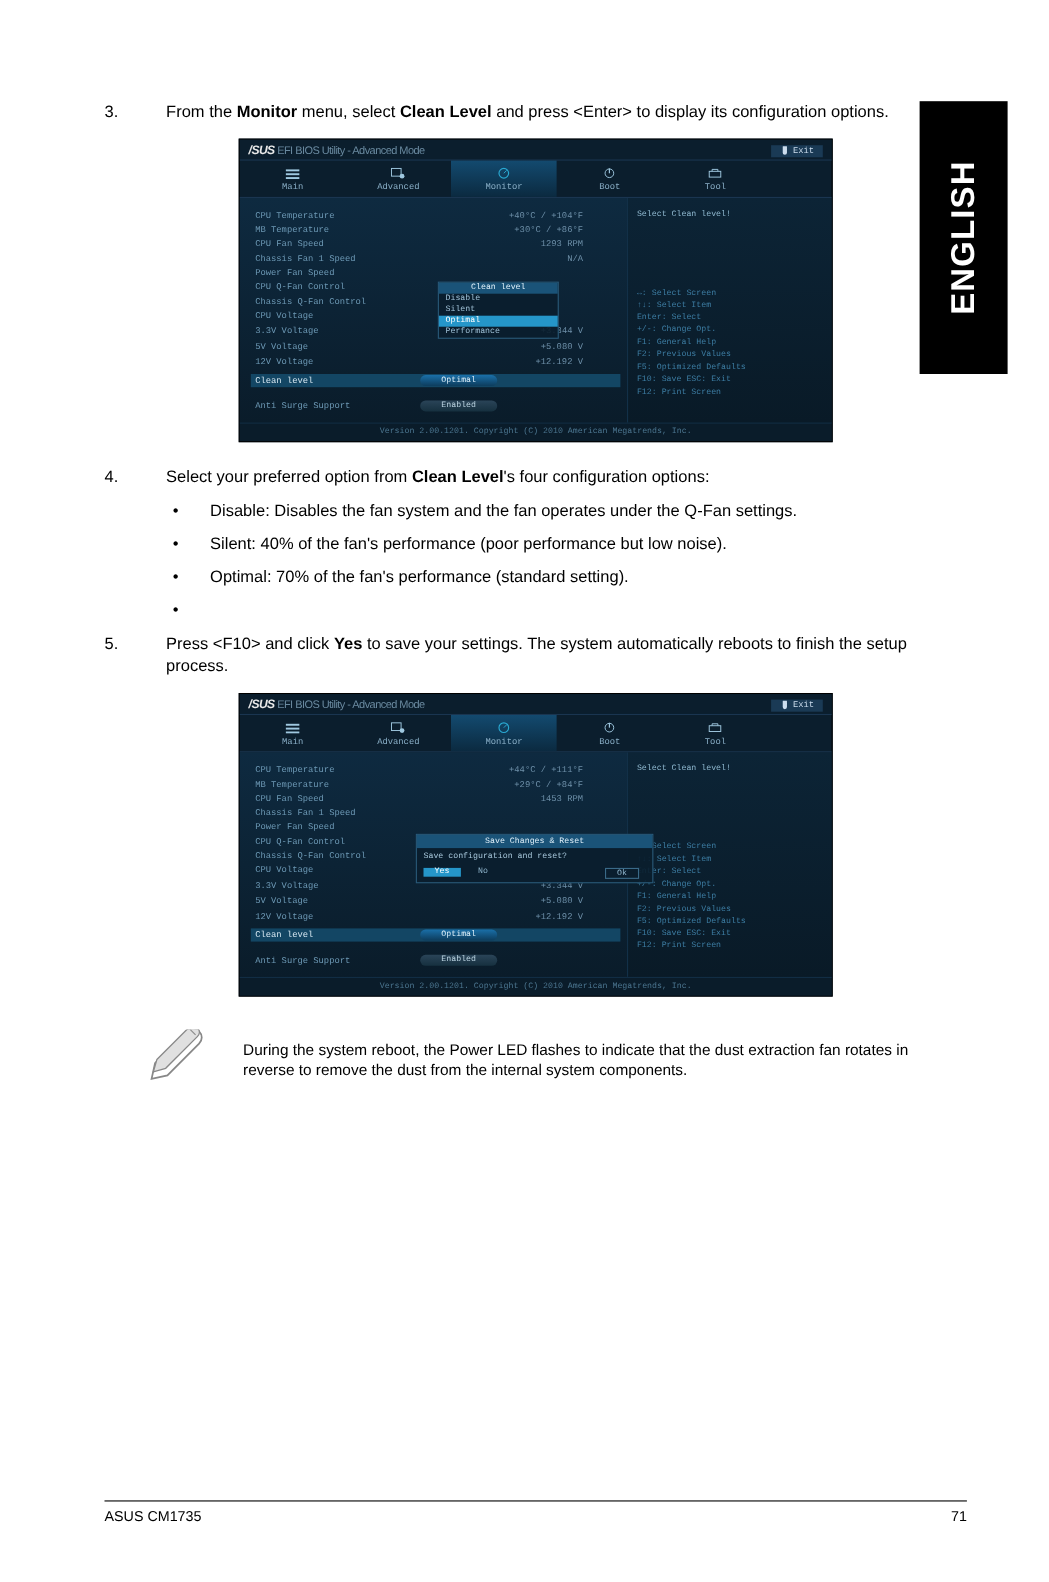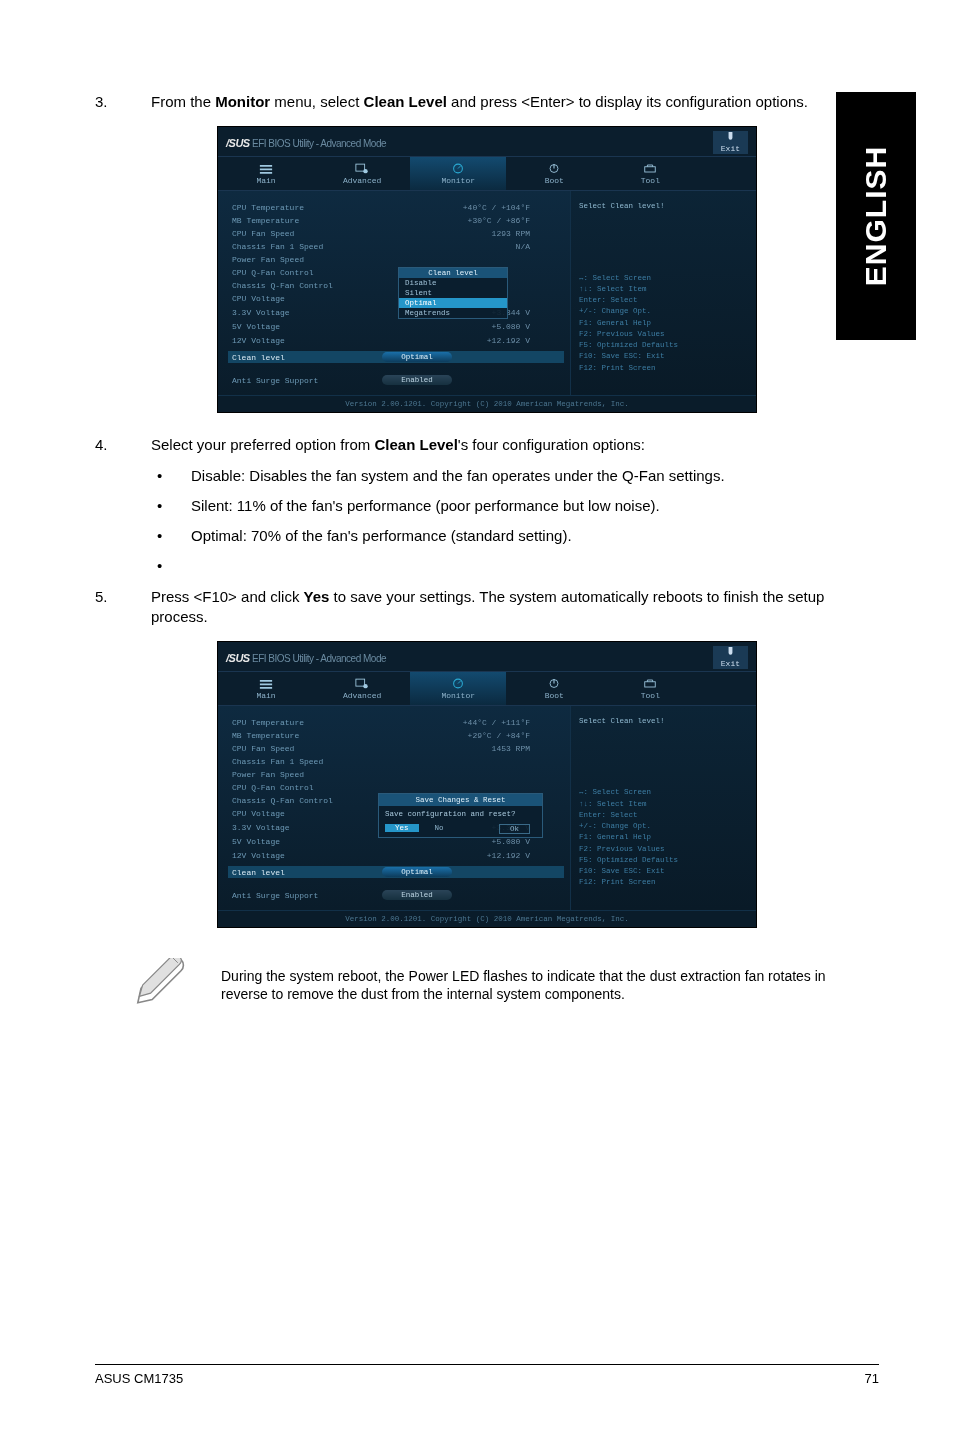--- a/index.html
+++ b/index.html
@@ -89,21 +89,20 @@
   .bios-logo .asus { font-weight: bold; font-style: italic; font-size: 11px; }
   .bios-logo .sub { color: #6a8aa0; font-size: 10px; }
   .bios-exit {
     background: #1a3a55;
     color: #cde;
     padding: 1px 8px;
     font-size: 8px;
     display: flex;
     align-items: center;
     gap: 3px;
-    flex-direction: column;
   }
   .bios-tabs {
     display: flex;
     border-top: 1px solid #1a3550;
     border-bottom: 1px solid #1a3550;
   }
   .bios-tab {
     flex: 1;
     text-align: center;
     padding: 6px 0 4px 0;
@@ -169,22 +168,22 @@
     font-size: 7.5px;
     width: 110px;
   }
   .opt-list div { padding: 1px 6px; color: #9fc0d6; }
   .opt-list .head { background: #1a5378; color: #dff0fa; text-align: center;}
   .opt-list .sel { background: #2596c9; color: #fff; }
 
   .dialog {
     position: absolute;
     left: 160px;
-    top: 87px;
-    width: 165px;
+    top: 74px;
+    width: 216px;
     background: rgba(10,30,45,0.9);
     border: 1px solid #2a5a7a;
     font-size: 7.5px;
   }
   .dialog .dlg-title { background: #1a5378; color: #dff0fa; padding: 2px 6px; text-align: center;}
   .dialog .dlg-body { padding: 4px 6px; color: #a8c8dc; }
   .dialog .dlg-btns { padding: 2px 6px 5px 6px;}
   .dialog .dlg-btn {
     display: inline-block;
     padding: 0 10px;
@@ -349,21 +348,21 @@
           <div style="height: 6px;"></div>
           <div class="bios-row" style="margin-top: 4px;">
             <span class="label">Anti Surge Support</span>
             <span class="val" style="text-align: left; padding-right: 10px;"><span class="pill pill-grey">Enabled</span></span>
           </div>
           <div class="opt-list">
             <div class="head">Clean level</div>
             <div>Disable</div>
             <div>Silent</div>
             <div class="sel">Optimal</div>
-            <div>Megatrends</div>
+            <div>Performance</div>
           </div>
         </div>
       <div class="bios-right">
         <div class="hint-title">Select Clean level!</div>
         <div class="keys" id="keys1">
             <div>↔: Select Screen</div>
             <div>↑↓: Select Item</div>
             <div>Enter: Select</div>
             <div>+/-: Change Opt.</div>
             <div>F1: General Help</div>
@@ -383,21 +382,21 @@
       <span>Select your preferred option from </span><b>Clean Level</b><span>'s four configuration options:</span>
     </div>
   </div>
   <div class="bullet-list" id="bullets4">
       <div class="bullet-row">
         <div class="bullet-dot">•</div>
         <div>Disable: Disables the fan system and the fan operates under the Q-Fan settings.</div>
       </div>
       <div class="bullet-row">
         <div class="bullet-dot">•</div>
-        <div>Silent: 11% of the fan's performance (poor performance but low noise).</div>
+        <div>Silent: 40% of the fan's performance (poor performance but low noise).</div>
       </div>
       <div class="bullet-row">
         <div class="bullet-dot">•</div>
         <div>Optimal: 70% of the fan's performance (standard setting).</div>
       </div>
       <div class="bullet-row">
         <div class="bullet-dot">•</div>
       </div>
     </div>
 

